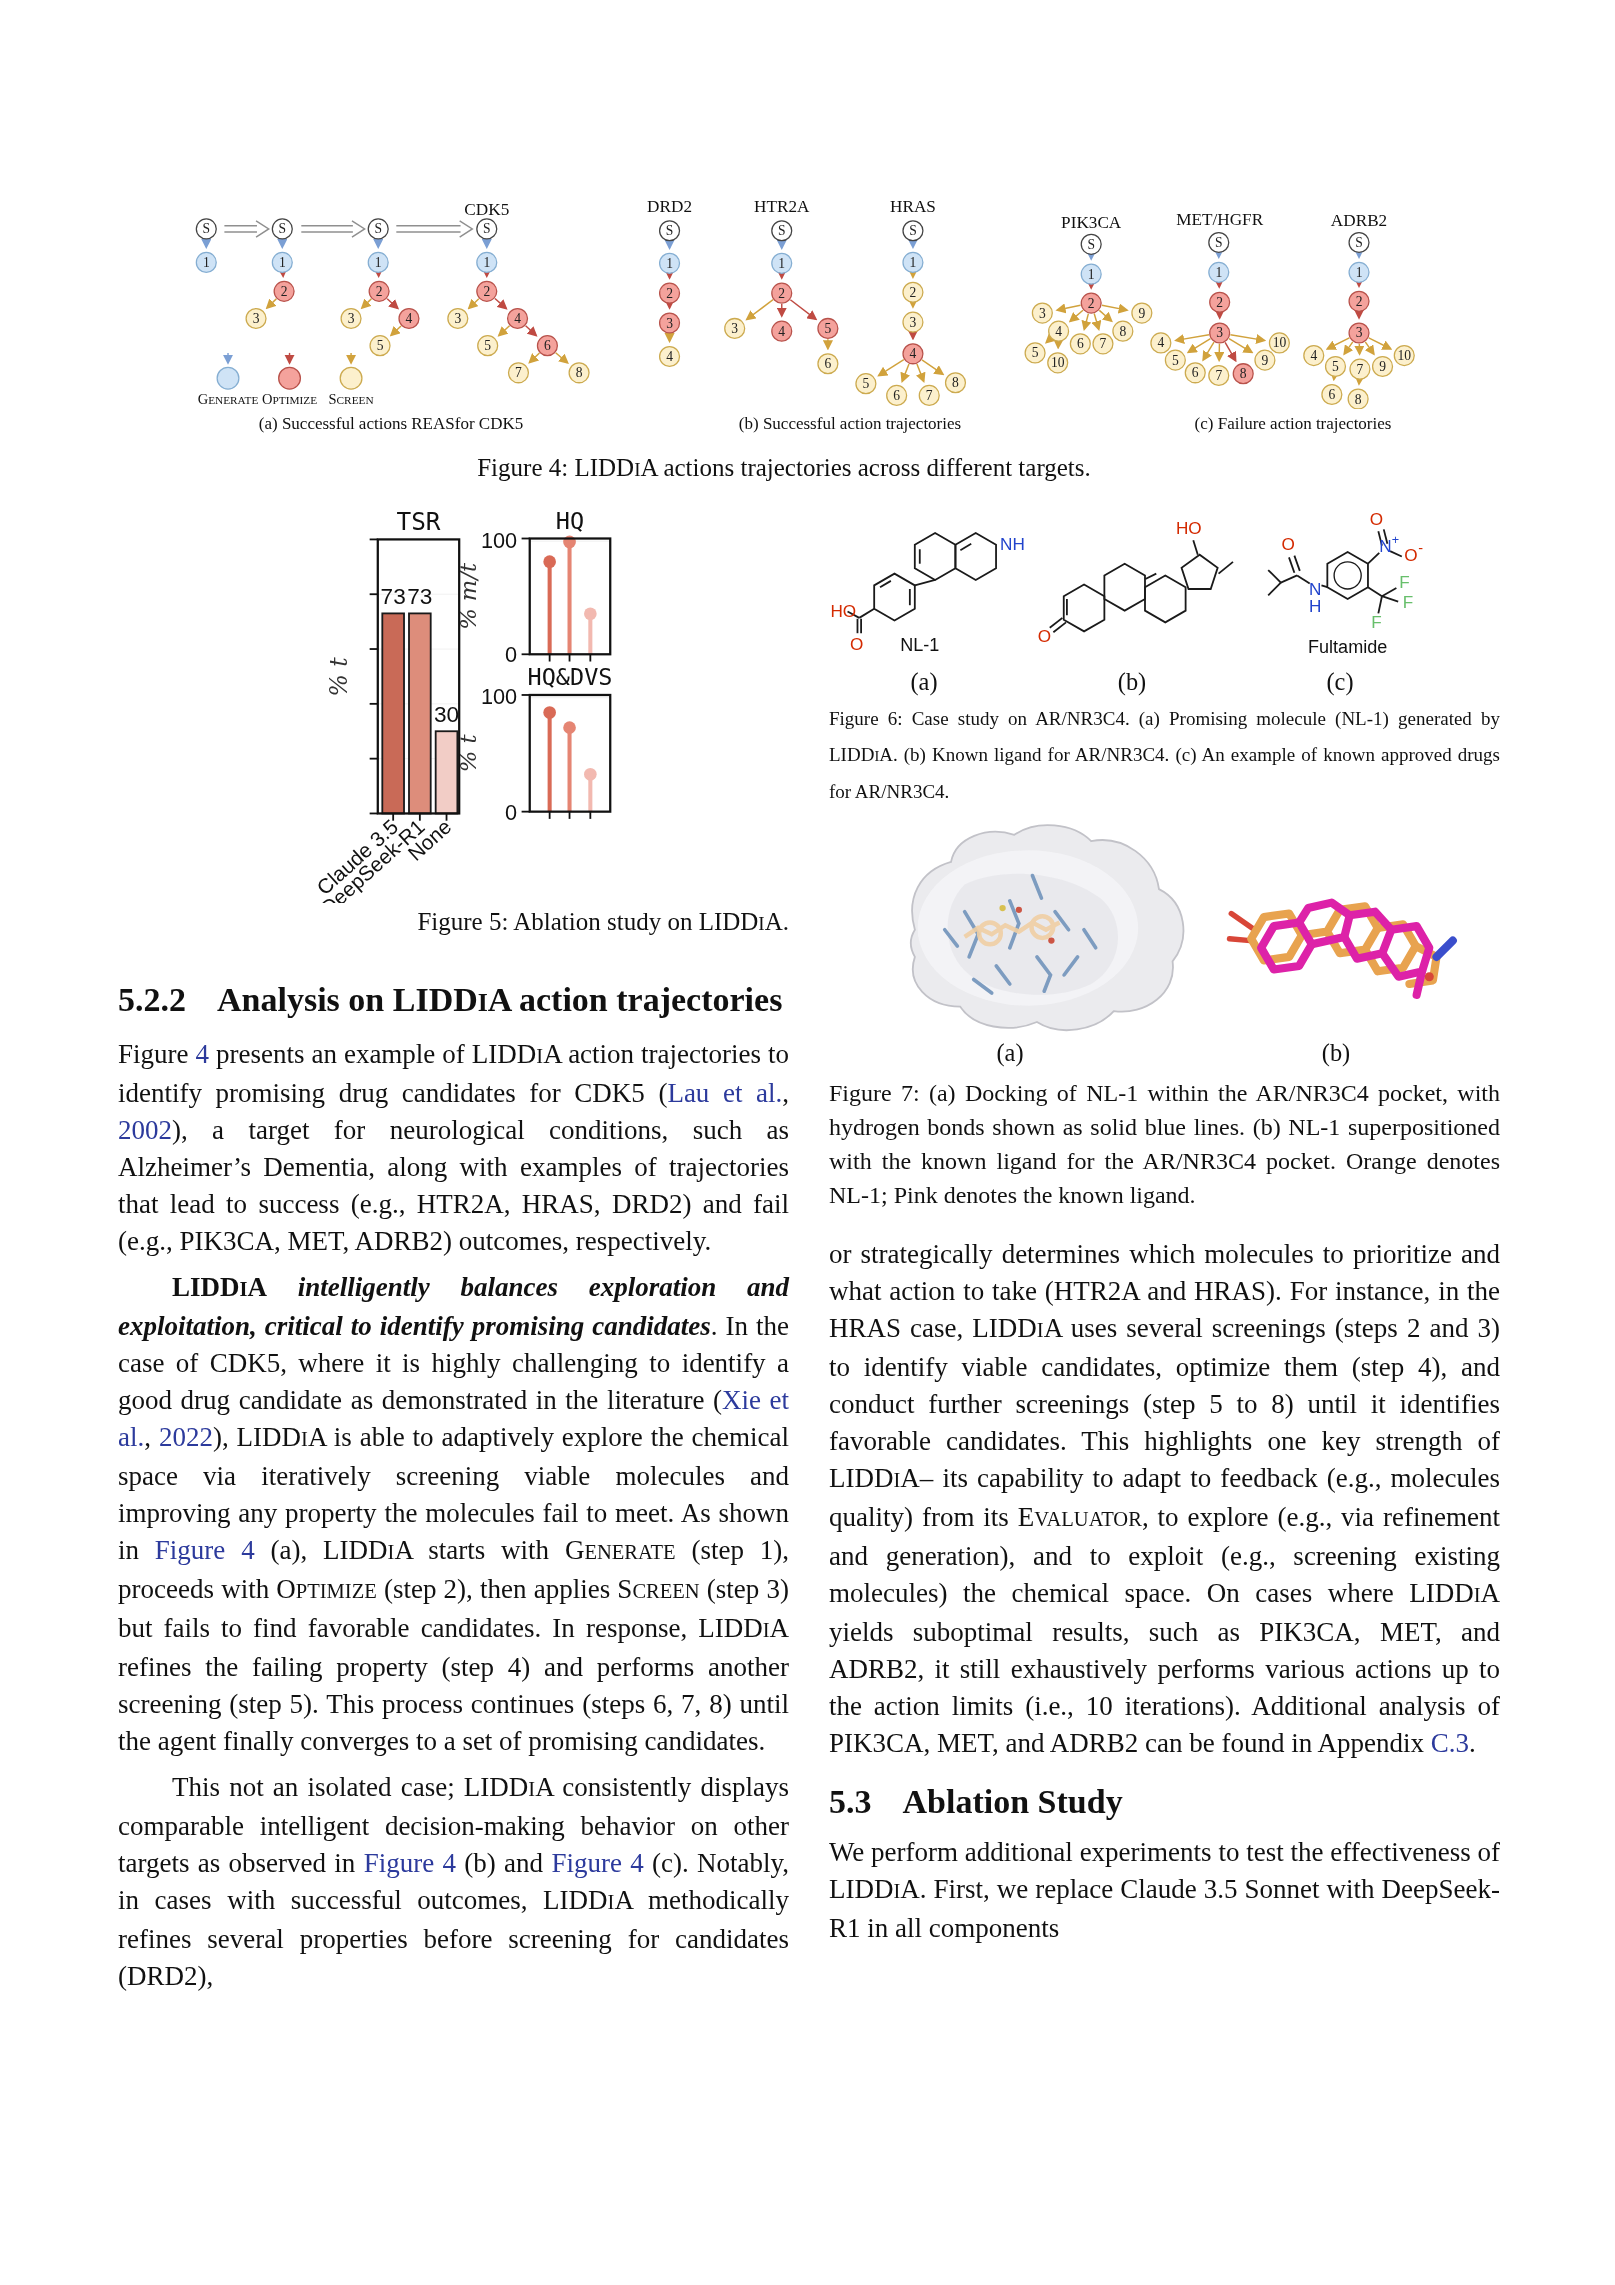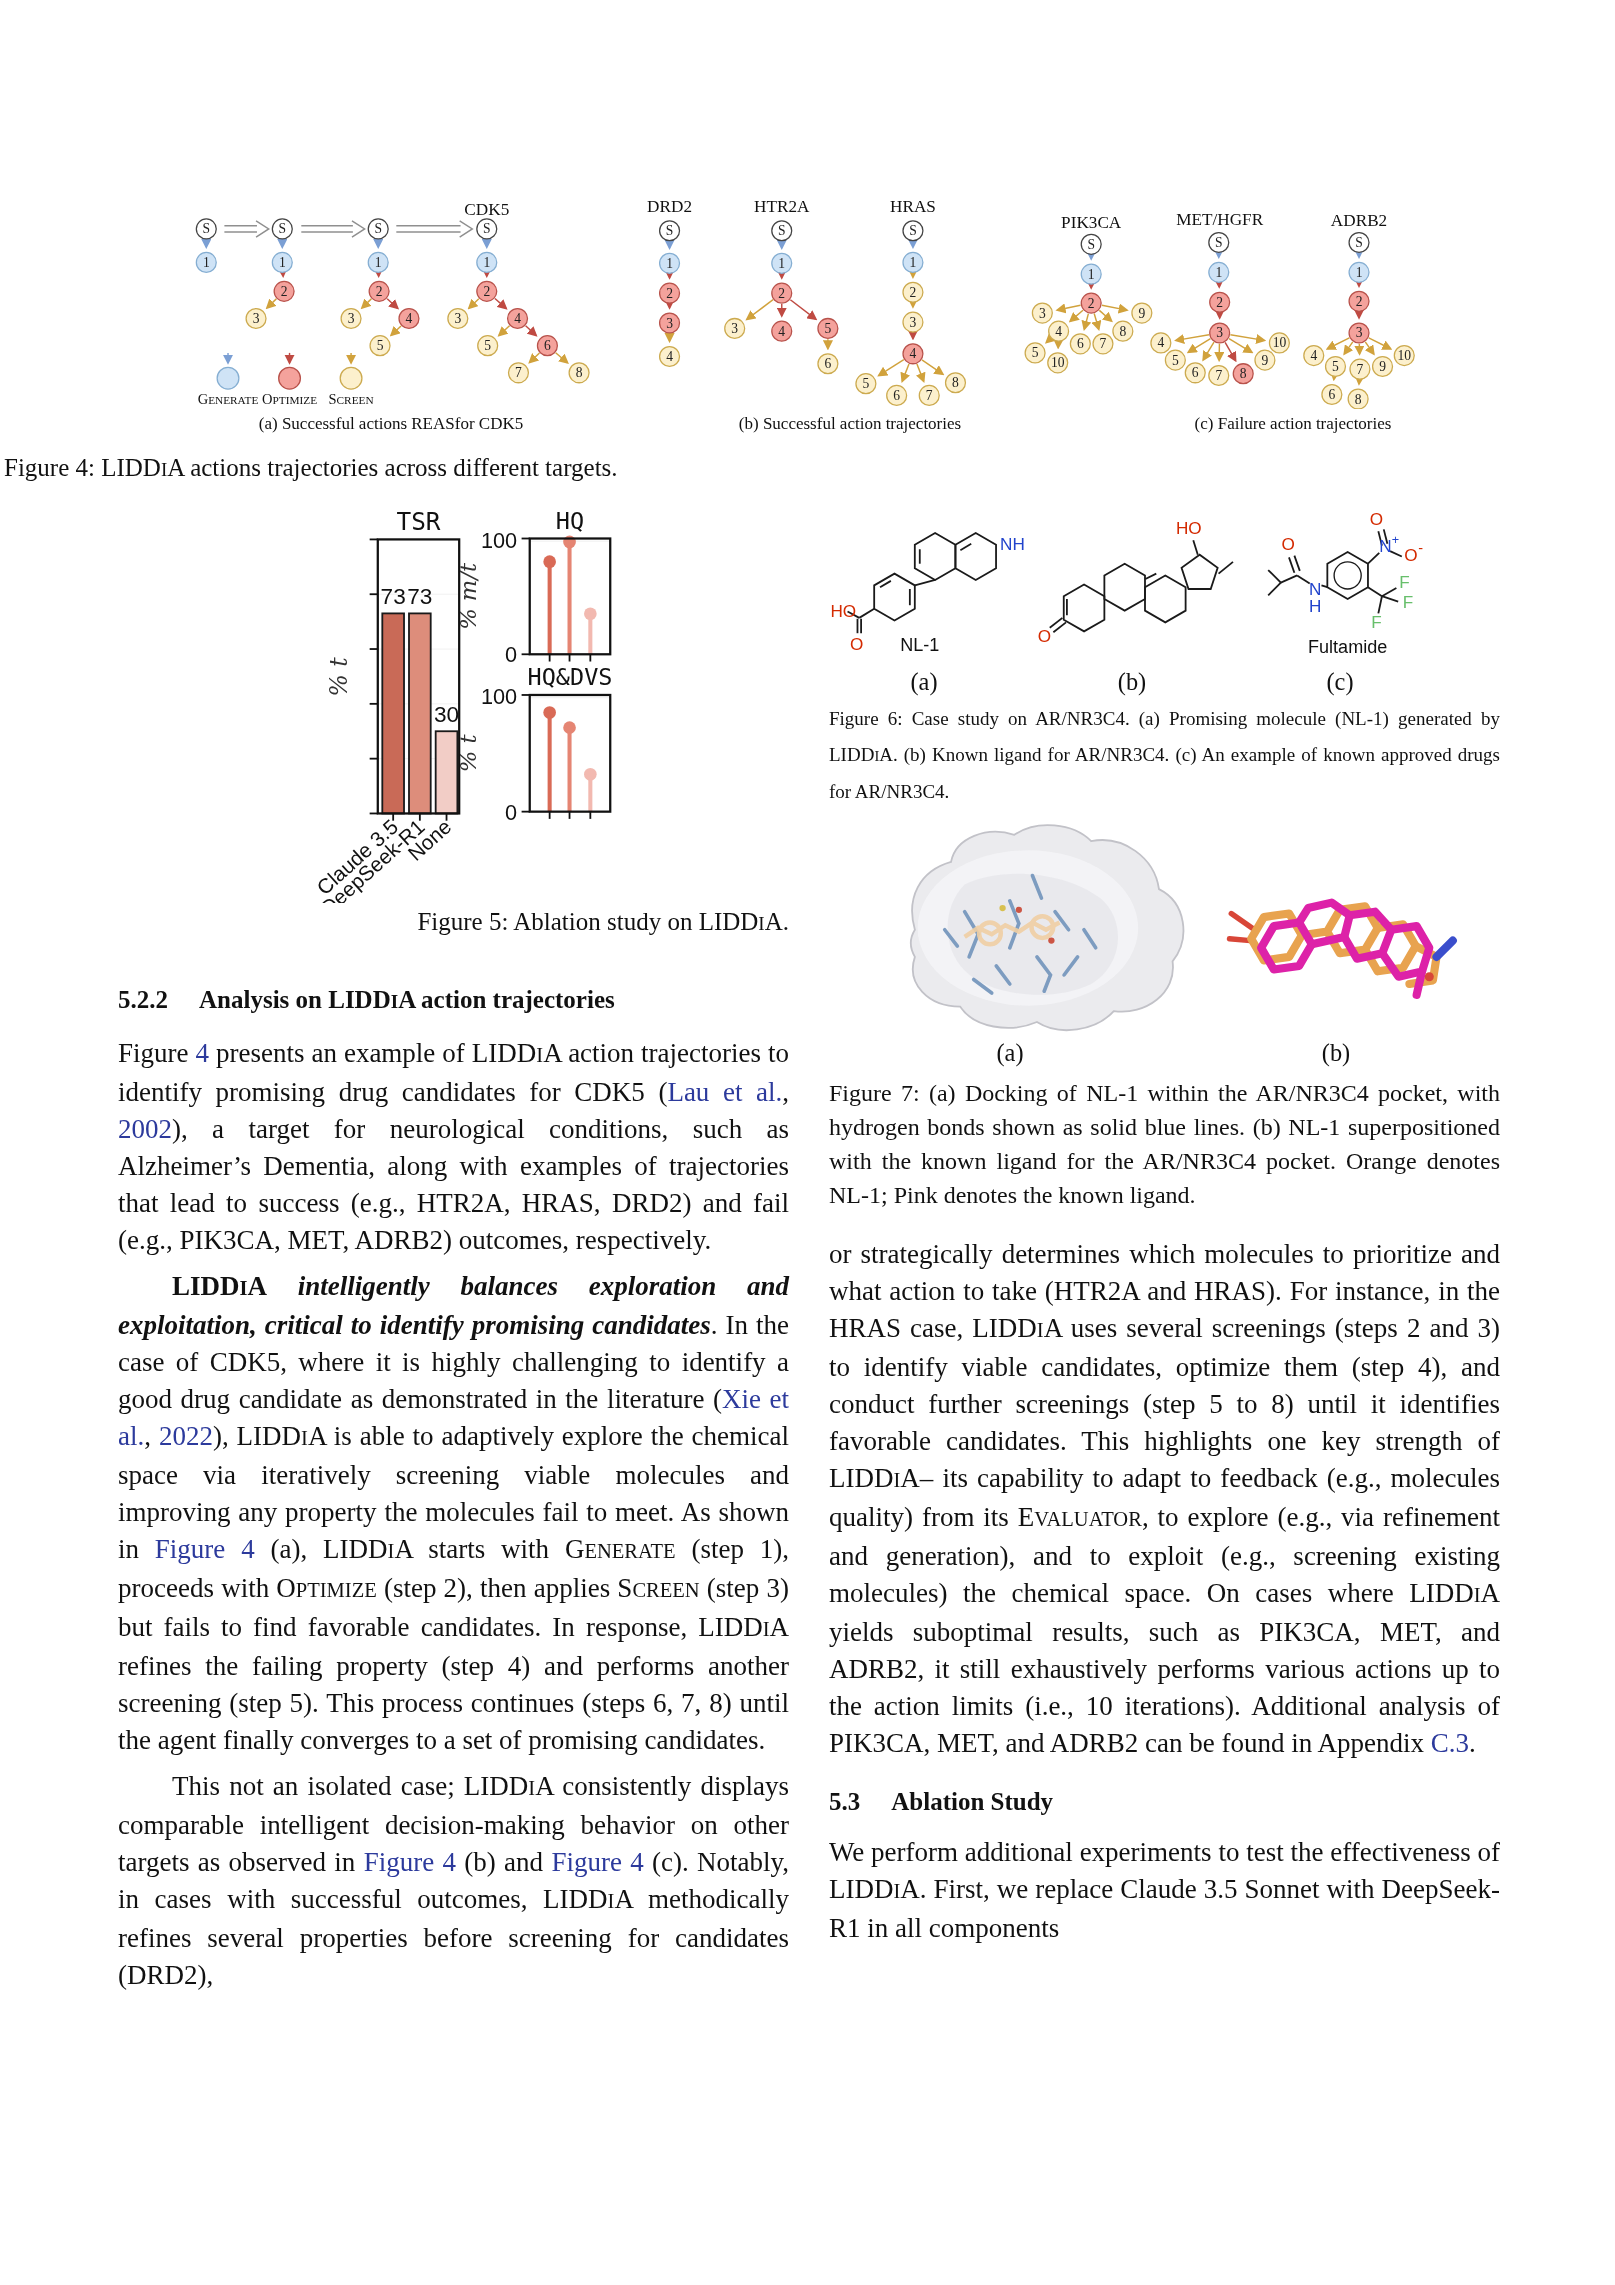--- a/index.html
+++ b/index.html
@@ -6,33 +6,33 @@
   .page{position:relative;width:1616px;height:2285px;background:#ffffff;margin:0 auto;
         font-family:"Liberation Serif",serif;color:#111;overflow:hidden;}
   svg{display:block;}
   .ts{font-family:"Liberation Serif",serif;}
   .tm{font-family:"DejaVu Sans Mono",monospace;}
   .tn{font-family:"Liberation Sans",sans-serif;}
   .ti{font-family:"DejaVu Serif",serif;font-style:italic;}
 
   #fig4-svg{position:absolute;left:0;top:0;}
   .subcap{position:absolute;top:414px;width:488px;text-align:center;font-size:17px;}
-  .fig4-main-caption{position:absolute;top:454px;left:4px;width:1536px;font-size:25px;}
+  .fig4-main-caption{position:absolute;top:454px;left:16px;width:1536px;text-align:center;font-size:25px;}
 
   #fig5-svg{position:absolute;left:271px;top:496px;}
   .fig5-caption{position:absolute;top:908px;left:118px;width:671px;text-align:right;font-size:25px;}
 
   .col{position:absolute;width:671px;text-align:justify;font-size:27px;line-height:37px;
        -webkit-hyphens:auto;hyphens:auto;}
   .left-col{left:118px;top:982px;}
   .right-col{left:829px;top:496px;}
   .col p{margin:0 0 0 0;}
   .col p.mt{margin-top:9px;}
   .col p.indent{text-indent:54px;}
-  h2.head{font-size:25px;margin:0;line-height:36px;text-align:left;}
+  h2.head{font-size:34px;margin:0;line-height:36px;text-align:left;}
   h2.head .hnum{margin-right:31px;}
   .lk{color:#2c3a9c;}
   .sc{font-size:0.76em;}
   .b{font-weight:bold;}
   .bi{font-weight:bold;font-style:italic;}
 
   .mol-label-row{position:relative;height:31px;font-size:24.4px;}
   .mol-label-row span{position:absolute;transform:translateX(-50%);}
   .figcap{font-size:19px;line-height:36px;text-align:justify;}
   .figcap.small{font-size:24px;line-height:34px;}

